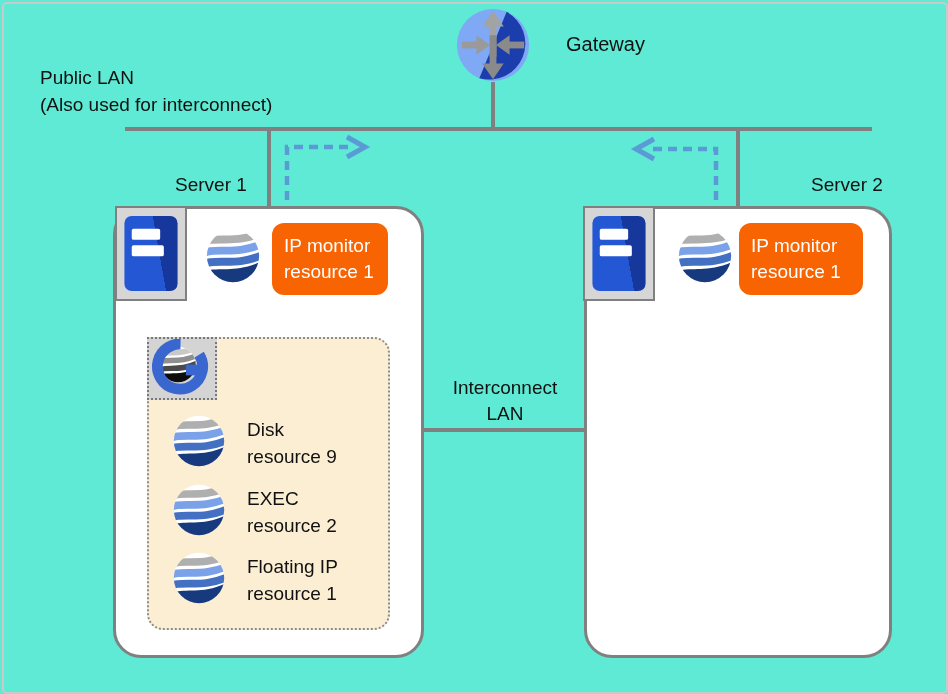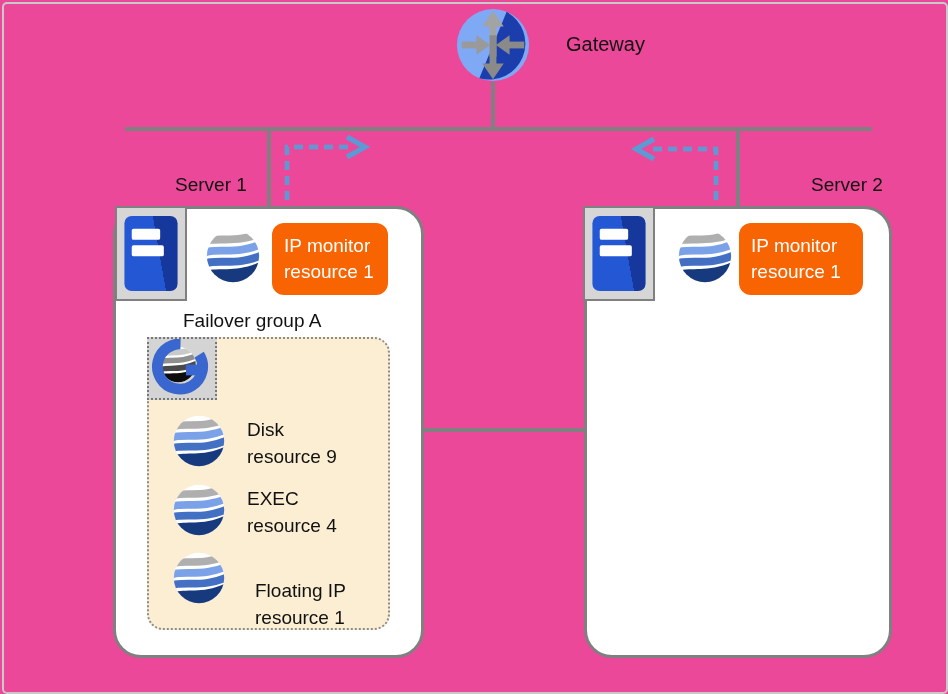--- a/index.html
+++ b/index.html
@@ -1,17 +1,17 @@
 <!DOCTYPE html>
 <html><head>
 <meta charset="utf-8">
 <style>
   html,body{margin:0;padding:0;background:#fff;}
   .canvas{
-    position:relative;width:948px;height:694px;background:#ec4899;
+    position:relative;width:948px;height:694px;background:#5eead4;
     font-family:"Liberation Sans","DejaVu Sans",sans-serif;color:#111;
     overflow:hidden;box-sizing:border-box;
   }
   .frame{
     position:absolute;left:2px;top:2px;width:942px;height:688px;
     border:2px solid #c9c9c9;border-radius:5px;pointer-events:none;
   }
   .abs{position:absolute;}
   .ml{white-space:pre-line;}
   .lbl{font-size:19px;line-height:26px;}
@@ -62,20 +62,22 @@
       <rect x="36.5" y="30" width="7" height="36" fill="#8a8a8a"></rect>
       <polygon points="40,75 29,59 51,59" fill="#8a8a8a"></polygon>
       <rect x="8" y="36.5" width="18" height="7" fill="#9a9a9a"></rect>
       <polygon points="37,40 23,30 23,50" fill="#9a9a9a"></polygon>
       <rect x="54" y="36.5" width="18" height="7" fill="#8a8a8a"></rect>
       <polygon points="43,40 57,30 57,50" fill="#8a8a8a"></polygon>
     </svg>
   </div>
   <div class="abs lbl" style="left:566px;top:31px;font-size:20px;">Gateway</div>
 
+  <div class="abs lbl ml" style="left:40px;top:64px;line-height:27px;">Public LAN
+(Also used for interconnect)</div>
 
   <div class="abs line" style="left:125px;top:127px;width:747px;height:4px;"></div>
   <div class="abs line" style="left:491px;top:82px;width:4px;height:45px;"></div>
   <div class="abs line" style="left:267px;top:131px;width:4px;height:76px;"></div>
   <div class="abs line" style="left:736px;top:131px;width:4px;height:76px;"></div>
   <div class="abs line" style="left:424px;top:428px;width:161px;height:4px;"></div>
 
   <div class="abs" style="left:278px;top:134px;width:96px;height:68px;">
     <svg width="96" height="68" viewBox="0 0 96 68" fill="none">
       <path d="M9,66 L9,13 L70,13" stroke="#5b9bd5" stroke-width="4.5" stroke-dasharray="9 6"></path>
@@ -154,21 +156,20 @@
         <path d="M-6,17 C12,6 30,20 66,3" stroke="#afafaf" stroke-width="8.5" fill="none"></path>
       </g>
     </svg>
   </div>
 
   <div class="badge ml" style="left:272px;width:116px;">IP monitor
 resource 1</div>
   <div class="badge ml" style="left:739px;width:124px;">IP monitor
 resource 1</div>
 
-  <div class="abs lbl" style="left:183px;top:308px;">Failover group A</div>
   <div class="group-box"></div>
   <div class="group-chip">
     <svg width="66" height="59" viewBox="0 0 66 60">
       <defs>
           <clipPath id="gc1">
             <circle cx="29" cy="26" r="18"></circle>
           </clipPath>
         </defs>
       <g clip-path="url(#gc1)">
         <rect width="66" height="60" fill="#fff"></rect>
@@ -213,34 +214,36 @@
       <g clip-path="url(#rr2)">
         <rect width="60" height="60" fill="#fff"></rect>
         <path d="M-6,49 C12,38 30,52 66,33 L66,66 L-6,66 Z" fill="#17397e"></path>
         <path d="M-6,41 C12,30 30,44 66,27" stroke="#4470c4" stroke-width="8.5" fill="none"></path>
         <path d="M-6,29 C12,18 30,32 66,15" stroke="#7ba2e8" stroke-width="8.5" fill="none"></path>
         <path d="M-6,17 C12,6 30,20 66,3" stroke="#afafaf" stroke-width="8.5" fill="none"></path>
       </g>
     </svg>
   </div>
   <div class="g-row-text ml" style="top:485px;">EXEC
-resource 4</div>
+resource 2</div>
 
   <div class="g-row-icon" style="top:551px;">
     <svg width="54" height="54" viewBox="0 0 60 60">
       <defs>
           <clipPath id="rr3">
             <circle cx="30" cy="30" r="28"></circle>
           </clipPath>
         </defs>
       <g clip-path="url(#rr3)">
         <rect width="60" height="60" fill="#fff"></rect>
         <path d="M-6,49 C12,38 30,52 66,33 L66,66 L-6,66 Z" fill="#17397e"></path>
         <path d="M-6,41 C12,30 30,44 66,27" stroke="#4470c4" stroke-width="8.5" fill="none"></path>
         <path d="M-6,29 C12,18 30,32 66,15" stroke="#7ba2e8" stroke-width="8.5" fill="none"></path>
         <path d="M-6,17 C12,6 30,20 66,3" stroke="#afafaf" stroke-width="8.5" fill="none"></path>
       </g>
     </svg>
   </div>
-  <div class="g-row-text ml" style="top:577px;margin-left:8px;">Floating IP
+  <div class="g-row-text ml" style="top:553px;">Floating IP
 resource 1</div>
 
+  <div class="abs lbl ml" style="left:425px;top:375px;width:160px;text-align:center;">Interconnect
+LAN</div>
 </div>
 
 </body></html>

